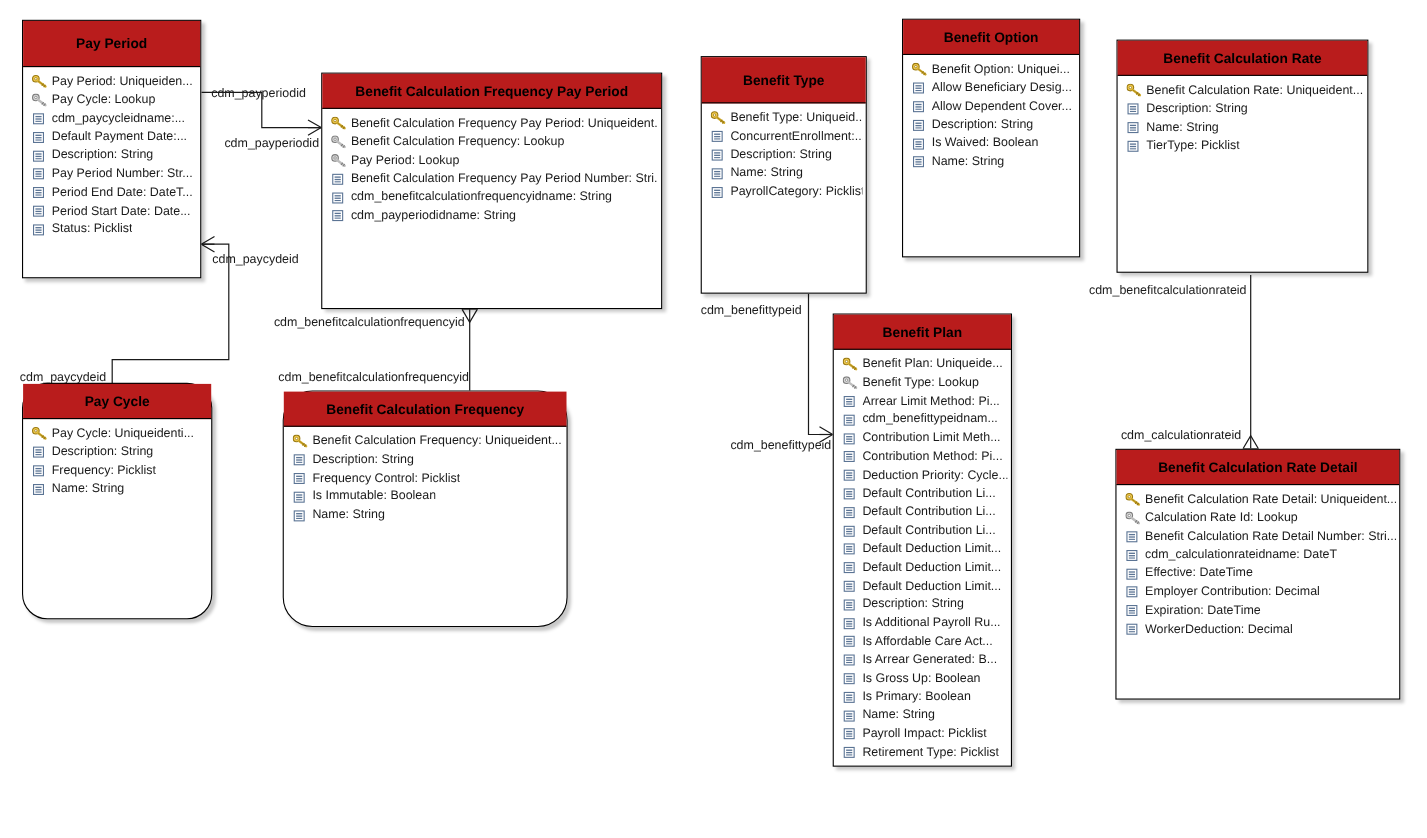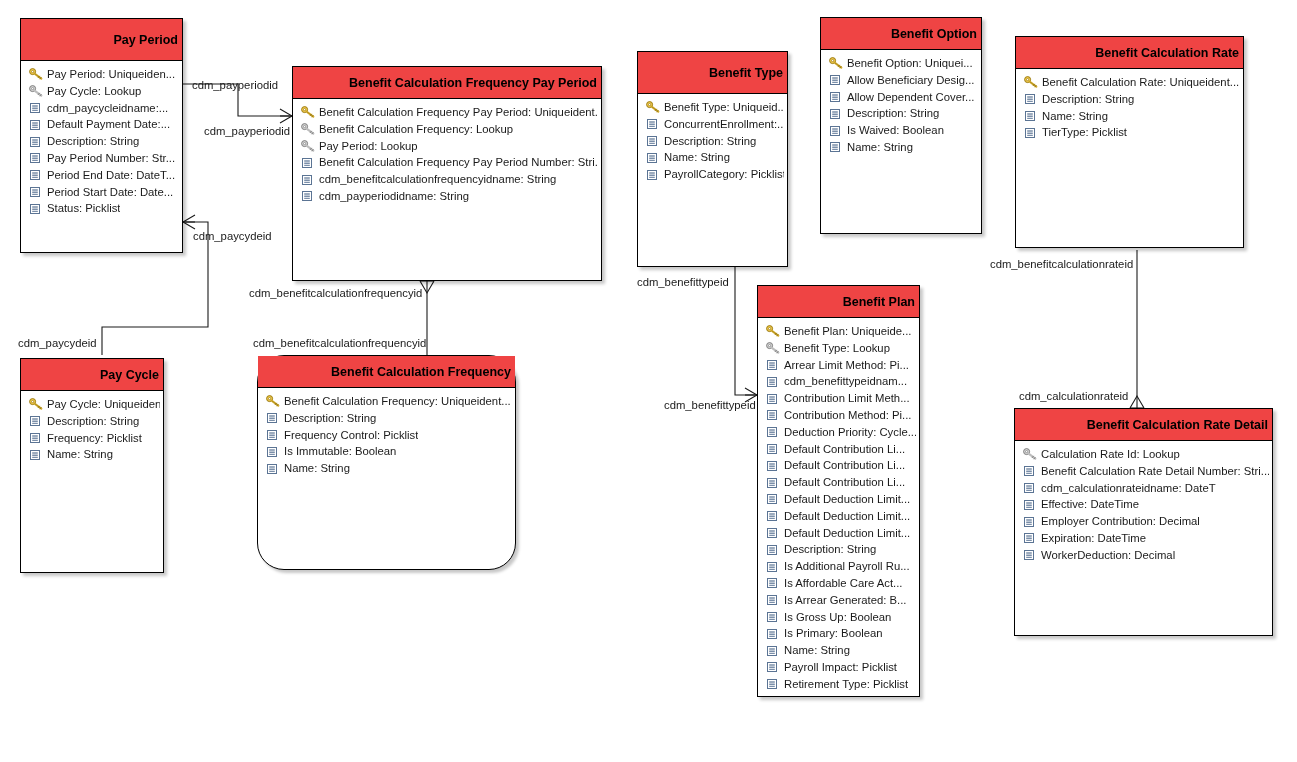--- a/index.html
+++ b/index.html
@@ -24,29 +24,29 @@
     position: absolute;
     box-sizing: border-box;
     background: #ffffff;
     border: 1px solid #000000;
     box-shadow: 3px 3px 3px rgba(0,0,0,0.22);
     z-index: 5;
   }
   .entity-title {
     box-sizing: border-box;
     width: 100%;
-    text-align: right;
+    text-align: center;
     font-weight: bold;
     font-size: 12.5px;
     color: #000000;
     border-bottom: 1px solid #000000;
     padding: 9px 4px 8px 4px;
     white-space: nowrap;
     overflow: hidden;
-    background: #ef4444;
+    background: #b91c1c;
   }
   .entity-title.tall {
     padding: 14px 4px 13px 4px;
   }
   .attr-list {
     list-style: none;
     margin: 0;
     padding: 5px 0 0 0;
   }
   .attr {
@@ -514,21 +514,21 @@
               <rect x="3.2" y="3.4" width="5.6" height="1.2" fill="#5b7494"></rect>
               <rect x="3.2" y="5.6" width="5.6" height="1.2" fill="#5b7494"></rect>
               <rect x="3.2" y="7.8" width="5.6" height="1.0" fill="#5b7494"></rect>
             </svg>
           </span>
           <span class="attr-label">TierType: Picklist</span>
         </li>
       </ul>
   </div>
 
-  <div class="entity" style="left:20px; top:358px; width:144px; height:215px;">
+  <div class="entity" style="left:20px; top:348px; width:173px; height:215px;border-radius:23px;">
     <div class="entity-title">Pay Cycle</div>
     <ul class="attr-list">
         <li class="attr">
           <span class="ico">
             <svg width="14" height="12" viewBox="0 0 14 12">
               <circle cx="3.6" cy="3.6" r="3.0" fill="#f2cb4d" stroke="#9a7a12" stroke-width="1"></circle>
               <circle cx="3.6" cy="3.6" r="1.1" fill="#ffffff" stroke="#9a7a12" stroke-width="0.7"></circle>
               <path d="M5.6 5.6 L12.3 10.6" stroke="#d8b236" stroke-width="2.2" stroke-linecap="round"></path>
               <path d="M5.6 5.6 L12.3 10.6" stroke="#9a7a12" stroke-width="0.7" fill="none"></path>
               <path d="M9.2 9.6 L10.4 8.2" stroke="#9a7a12" stroke-width="1" stroke-linecap="round"></path>
@@ -886,20 +886,33 @@
         </li>
       </ul>
   </div>
 
   <div class="entity" style="left:1014px; top:408px; width:259px; height:228px;">
     <div class="entity-title">Benefit Calculation Rate Detail</div>
     <ul class="attr-list">
         <li class="attr">
           <span class="ico">
             <svg width="14" height="12" viewBox="0 0 14 12">
+              <circle cx="3.6" cy="3.6" r="3.0" fill="#f2cb4d" stroke="#9a7a12" stroke-width="1"></circle>
+              <circle cx="3.6" cy="3.6" r="1.1" fill="#ffffff" stroke="#9a7a12" stroke-width="0.7"></circle>
+              <path d="M5.6 5.6 L12.3 10.6" stroke="#d8b236" stroke-width="2.2" stroke-linecap="round"></path>
+              <path d="M5.6 5.6 L12.3 10.6" stroke="#9a7a12" stroke-width="0.7" fill="none"></path>
+              <path d="M9.2 9.6 L10.4 8.2" stroke="#9a7a12" stroke-width="1" stroke-linecap="round"></path>
+              <path d="M10.9 10.9 L12.1 9.5" stroke="#9a7a12" stroke-width="1" stroke-linecap="round"></path>
+            </svg>
+          </span>
+          <span class="attr-label">Benefit Calculation Rate Detail: Uniqueident...</span>
+        </li>
+        <li class="attr">
+          <span class="ico">
+            <svg width="14" height="12" viewBox="0 0 14 12">
               <circle cx="3.6" cy="3.6" r="3.0" fill="#d6d6d6" stroke="#7d7d7d" stroke-width="1"></circle>
               <circle cx="3.6" cy="3.6" r="1.1" fill="#ffffff" stroke="#7d7d7d" stroke-width="0.7"></circle>
               <path d="M5.6 5.6 L12.3 10.6" stroke="#bdbdbd" stroke-width="2.2" stroke-linecap="round"></path>
               <path d="M9.2 9.6 L10.4 8.2" stroke="#7d7d7d" stroke-width="1" stroke-linecap="round"></path>
               <path d="M10.9 10.9 L12.1 9.5" stroke="#7d7d7d" stroke-width="1" stroke-linecap="round"></path>
             </svg>
           </span>
           <span class="attr-label">Calculation Rate Id: Lookup</span>
         </li>
         <li class="attr">

